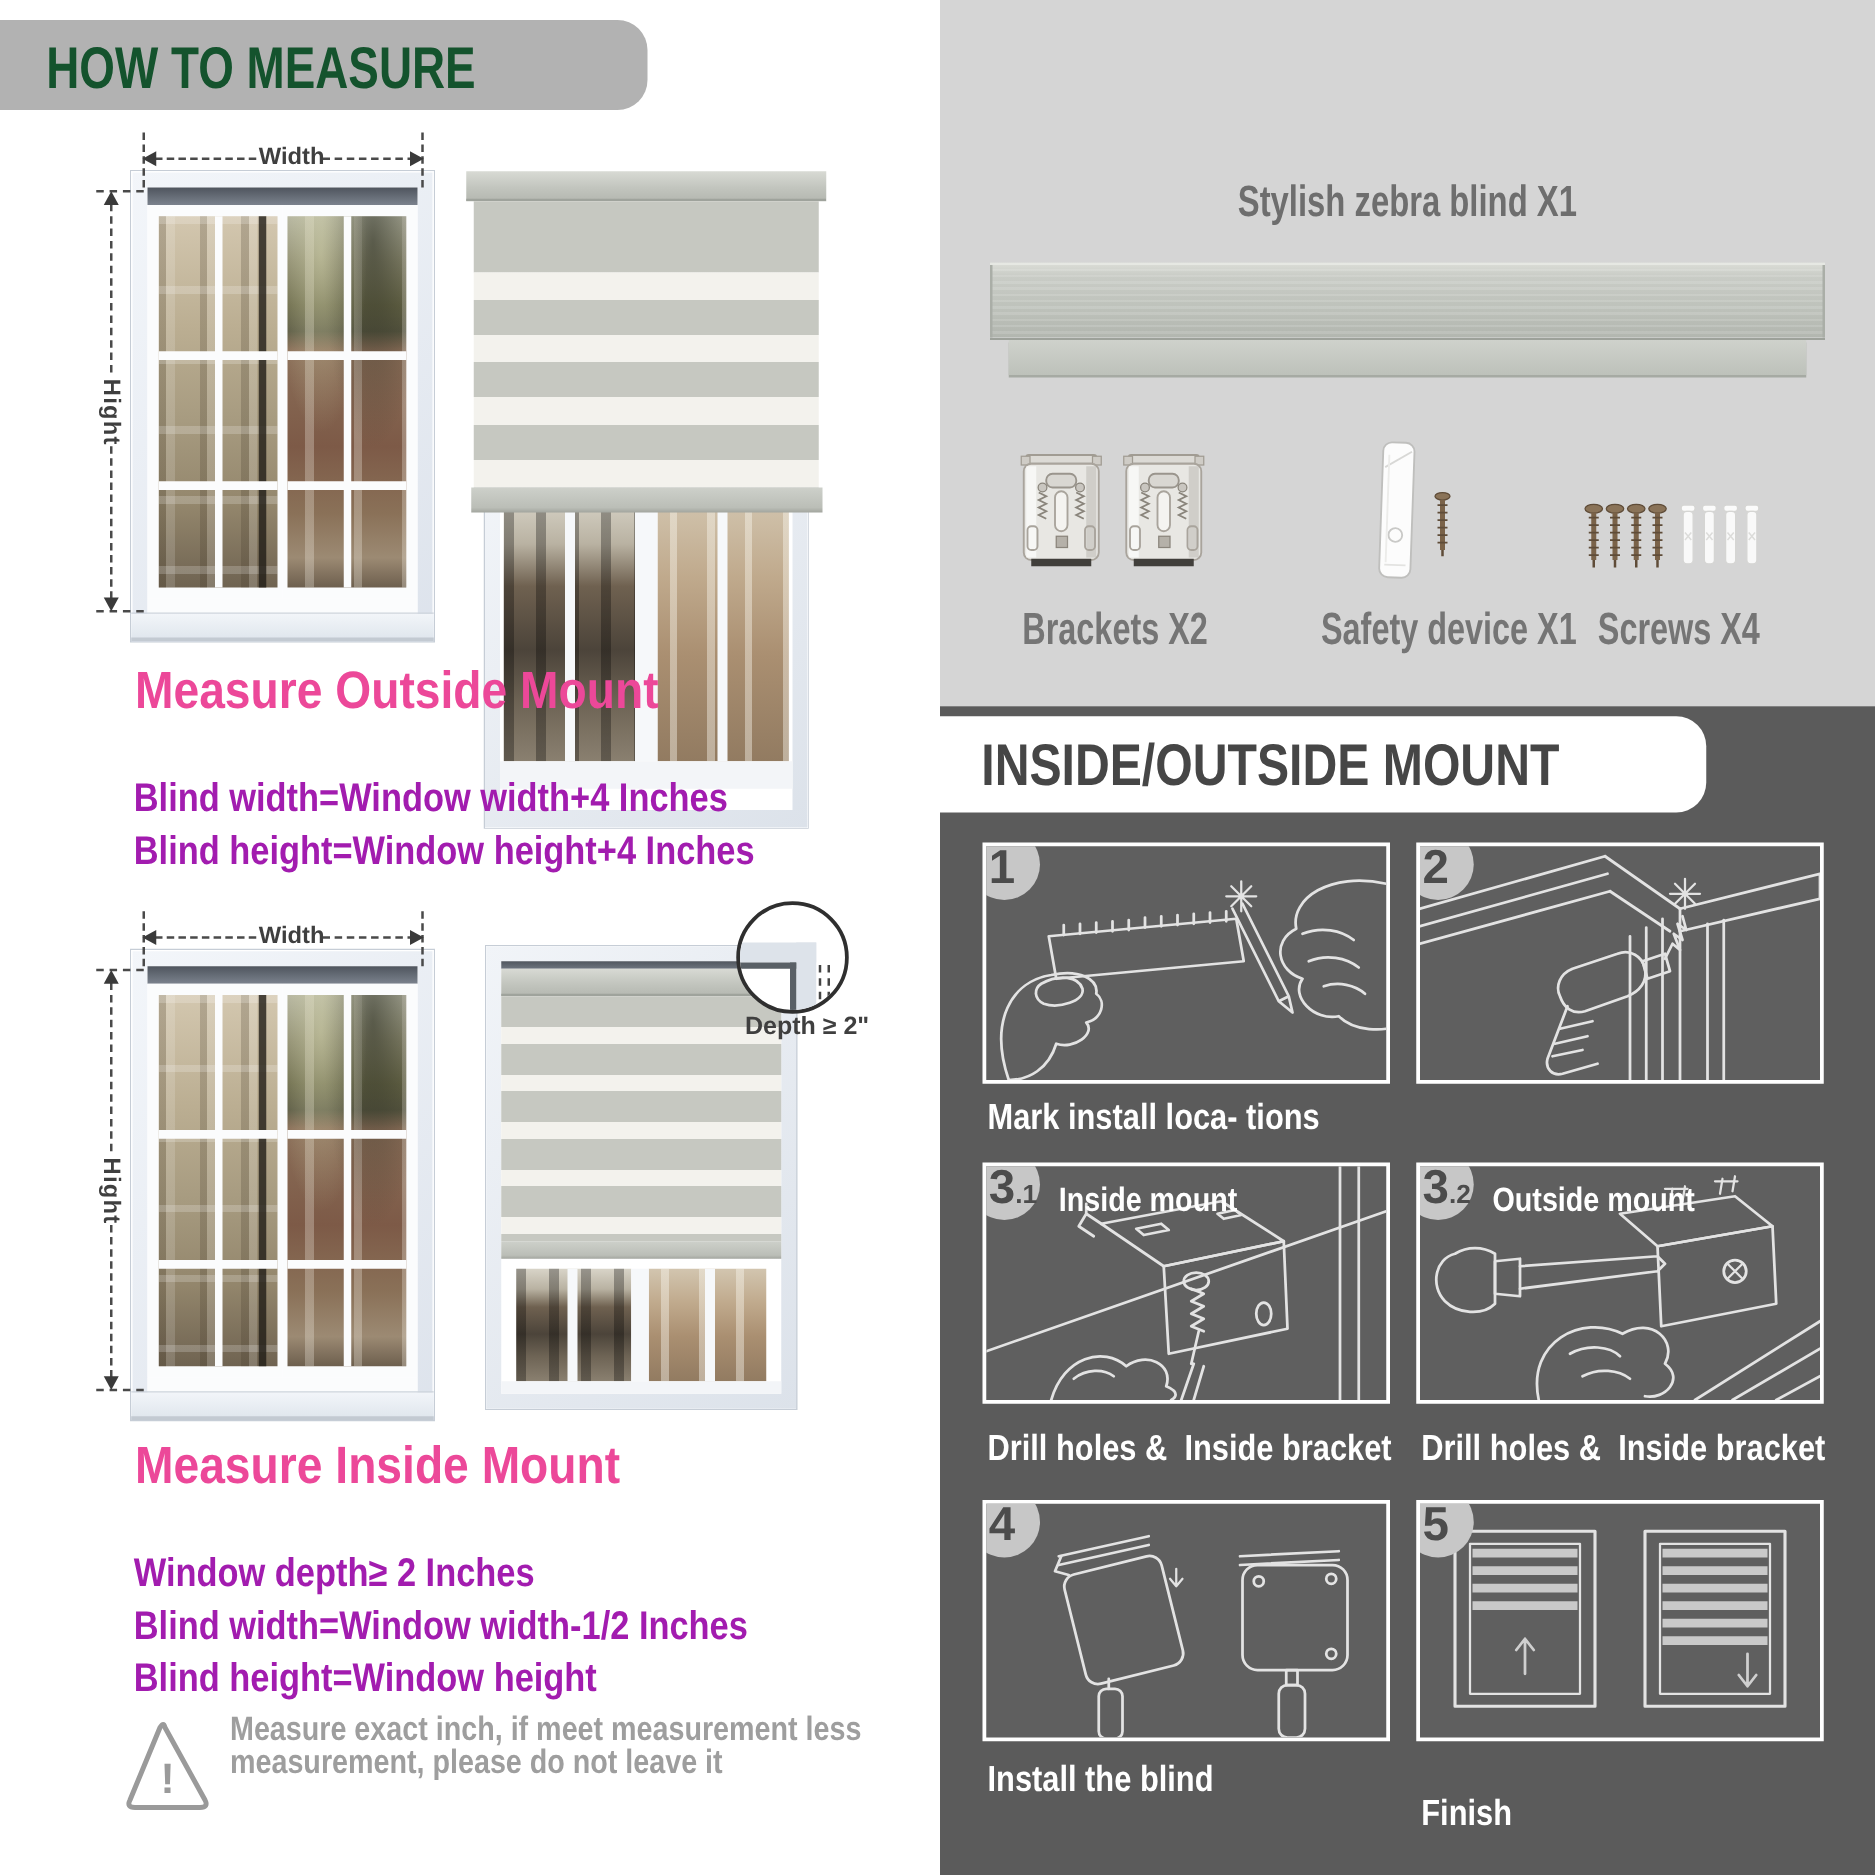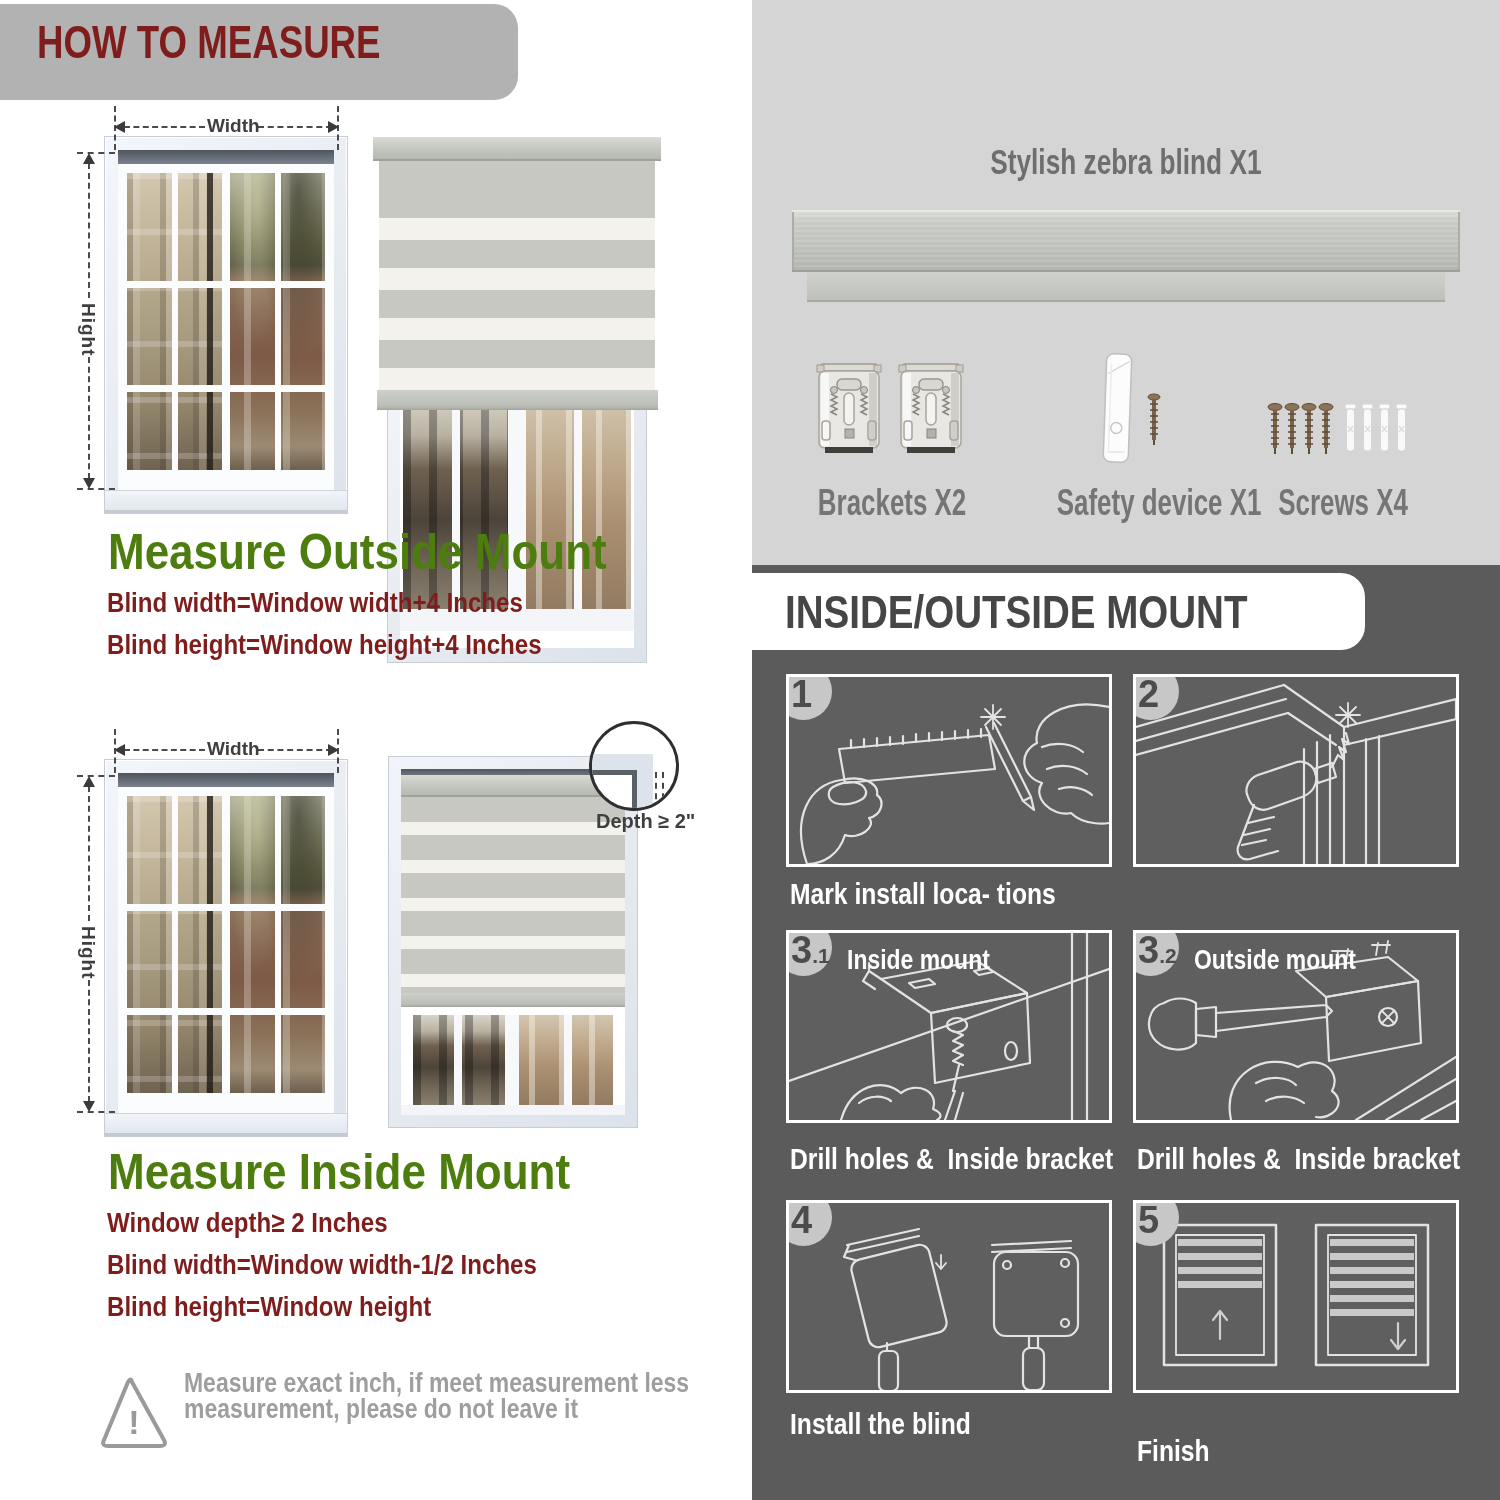--- a/index.html
+++ b/index.html
@@ -3,27 +3,27 @@
 <meta charset="utf-8">
 <style>
   html,body{margin:0;padding:0;}
   #page{position:relative;width:1500px;height:1500px;background:#ffffff;overflow:hidden;
     font-family:"Liberation Sans",sans-serif;font-weight:bold;}
   .abs{position:absolute;}
   .cond{display:inline-block;transform:scaleX(.8);transform-origin:left center;white-space:pre;}
   .condc{display:inline-block;transform:scaleX(.75);transform-origin:center;white-space:pre;}
 
   
-  #left-title{left:0;top:4px;width:518px;height:96px;background:#b2b2b2;border-radius:0 24px 24px 0;
-    color:#7f1d1d;font-size:47px;line-height:76px;padding-left:37px;box-sizing:border-box;}
+  #left-title{left:0;top:16px;width:518px;height:72px;background:#b2b2b2;border-radius:0 24px 24px 0;
+    color:#14532d;font-size:47px;line-height:76px;padding-left:37px;box-sizing:border-box;}
   #left-title .cond{transform:scaleX(.78);}
 
-  .heading{color:#4d7c0f;font-size:50px;line-height:42px;}
+  .heading{color:#ec4899;font-size:42px;line-height:42px;}
   .heading .cond{transform:scaleX(.88);}
-  .spec{color:#7f1d1d;font-size:28px;line-height:34px;}
+  .spec{color:#a21caf;font-size:32px;line-height:34px;margin-top:35px;}
   .spec .cond{transform:scaleX(.86);}
 
   
   .window{background:linear-gradient(135deg,#f3f6fa,#dde3ec);box-shadow:0 0 0 1px #c6cdd6, inset 0 0 0 1px #ffffff;}
   .window .inner{position:absolute;left:13px;top:13px;right:13px;bottom:22px;background:#fff;}
   .window .topstrip{position:absolute;left:0;top:0;right:0;height:14px;background:linear-gradient(180deg,#4f555e,#7b828d);}
   .window .sashes{position:absolute;left:0;top:14px;right:0;bottom:0;}
   .window .sill{position:absolute;left:0;bottom:0;right:0;height:22px;background:linear-gradient(180deg,#f2f5f9,#dee5ec);border-top:1px solid #cdd4dc;box-shadow:inset 0 -3px 0 #c3cad2;}
   .sash{position:absolute;top:0;bottom:12px;border:9px solid #fbfcfd;box-sizing:border-box;}
   .sash.l{left:0;width:50%;border-right:4px solid #fbfcfd;}

